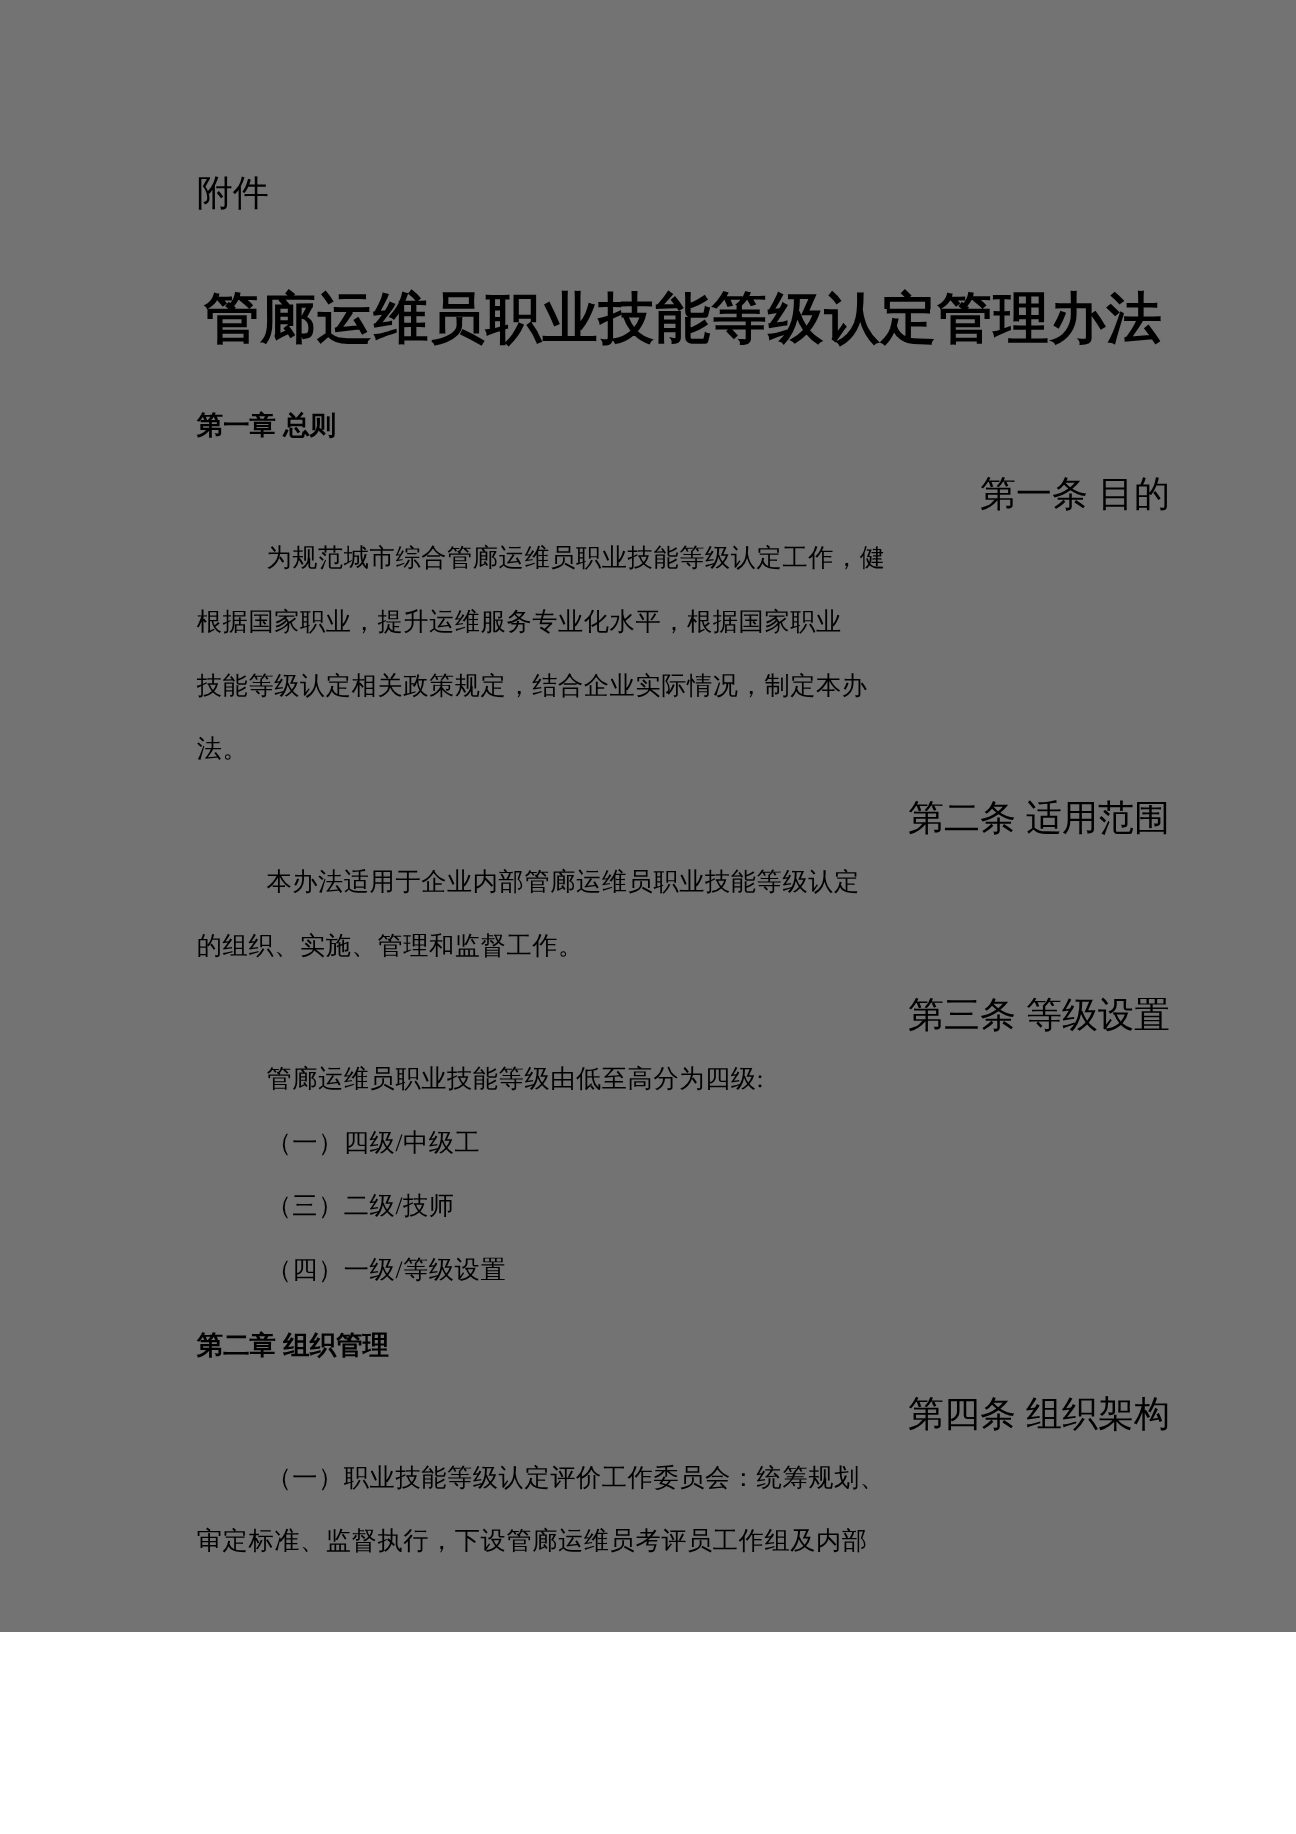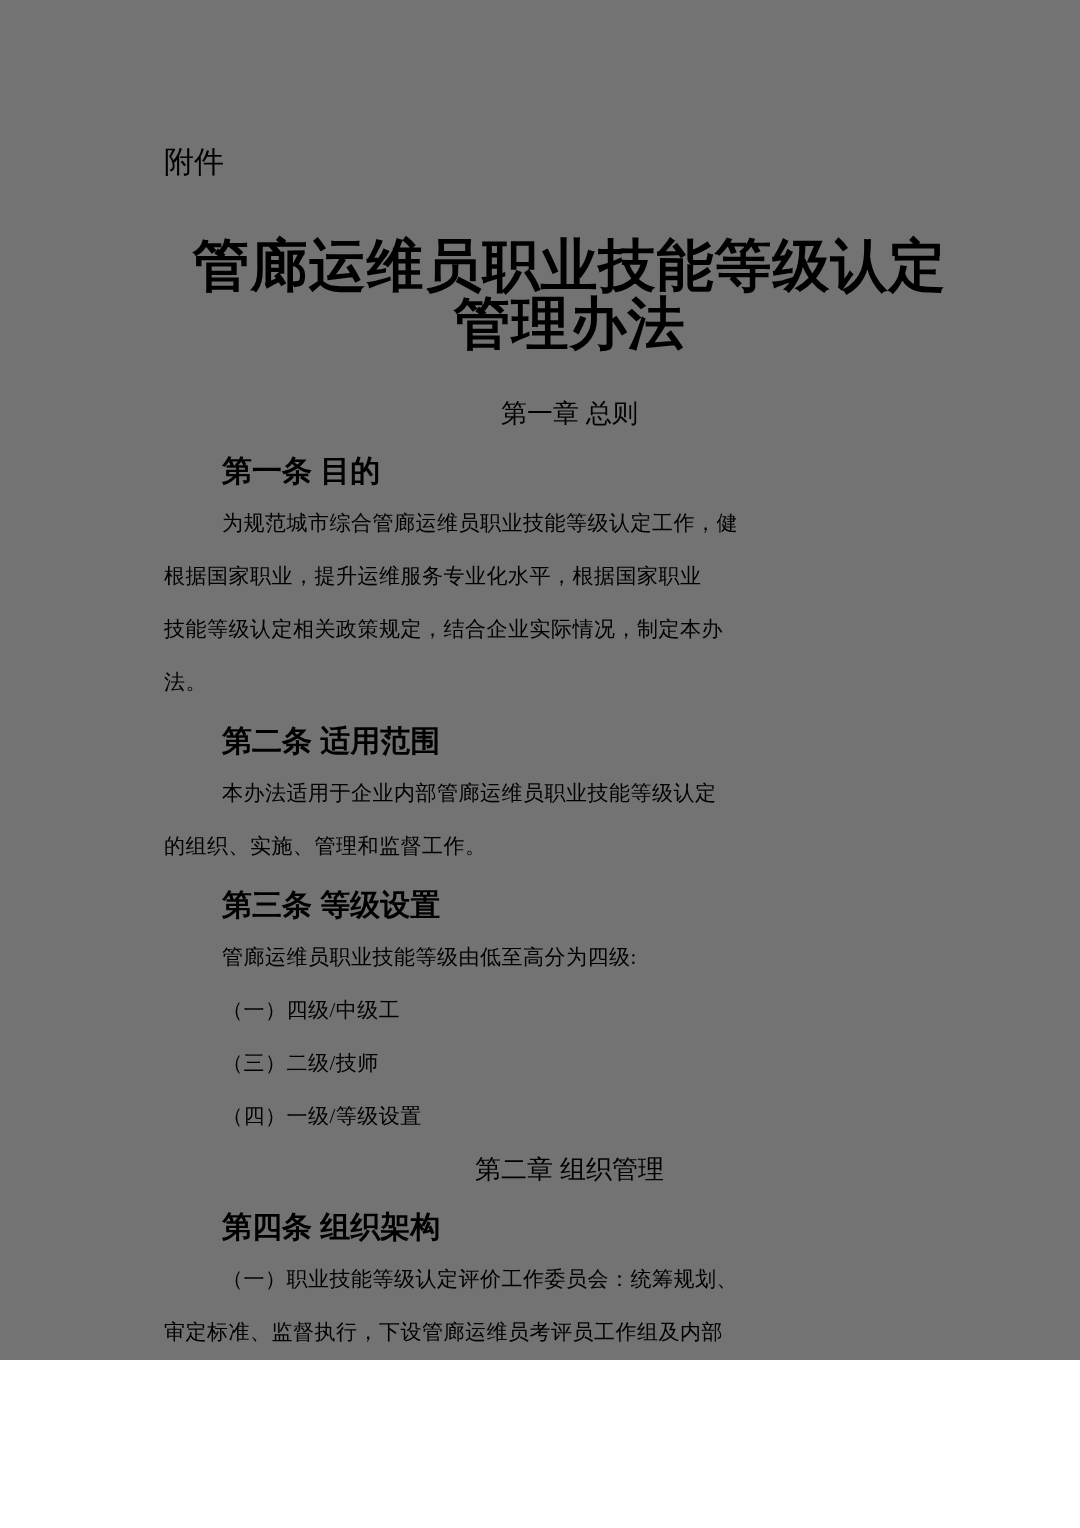--- a/index.html
+++ b/index.html
@@ -23,41 +23,41 @@
     font-family: "Liberation Sans", sans-serif;
     font-size: 30px;
     line-height: 34px;
     font-weight: normal;
   }
   .title {
     margin: 58px 0 0 0;
     text-align: center;
     font-family: "Liberation Serif", serif;
     font-weight: bold;
-    font-size: 57px;
+    font-size: 46px;
     line-height: 58px;
     letter-spacing: 1px;
   }
   .chapter {
     margin-top: 34px;
-    text-align: center;
     font-family: "Liberation Sans", sans-serif;
-    font-weight: normal;
-    font-size: 26px;
+    font-weight: bold;
+    font-size: 22px;
     line-height: 52px;
   }
   .chapter.ch2 {
-    margin-top: 0;
+    margin-top: 10px;
   }
   .article {
     margin-top: 6px;
     font-family: "Liberation Sans", sans-serif;
-    font-weight: bold;
+    font-weight: normal;
     font-size: 30px;
     line-height: 52px;
+    text-align: right;
   }
   .para {
     margin: 0;
   }
   .ln {
     font-size: 21px;
     line-height: 53px;
     white-space: nowrap;
     letter-spacing: 0.5px;
   }

